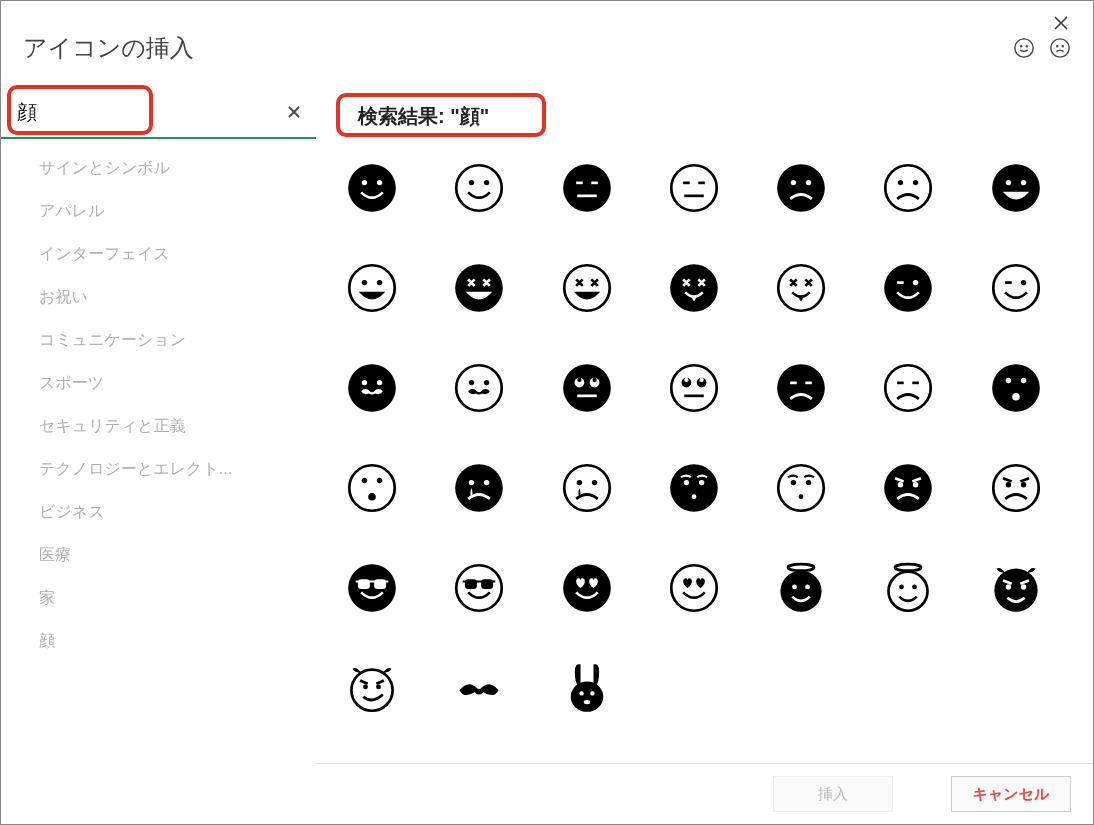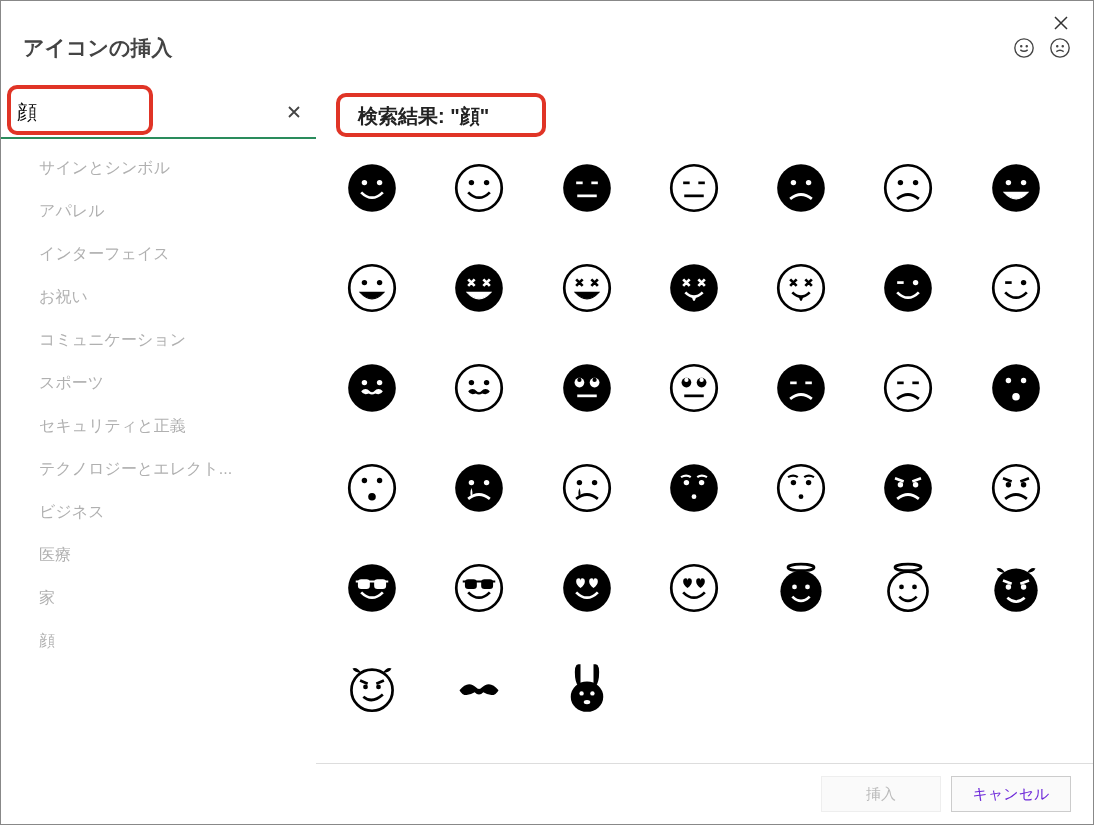--- a/index.html
+++ b/index.html
@@ -12,21 +12,21 @@
   position: relative;
   border: 1px solid #888;
 }
 .window { display: flex; flex-direction: column; height: 100%; }
 
 
 .header {
   display: flex; align-items: center; justify-content: space-between;
   padding: 14px 22px 10px 22px; height: 90px;
 }
-.title { font-size: 21px; color: #444; font-weight: bold; }
+.title { font-size: 24px; color: #444; }
 .header-icons { display: flex; align-items: center; gap: 14px; }
 .header-icons svg { width: 22px; height: 22px; stroke: #444; fill: none; stroke-width: 1.5; }
 
 .close-btn {
   position: absolute; top: 8px; right: 18px; cursor: pointer;
   font-size: 18px; width: 28px; height: 28px; display: flex; align-items: center; justify-content: center;
 }
 
 
 .body { display: flex; flex: 1; min-height: 0; }
@@ -79,24 +79,24 @@
 .icon-grid { display: grid; grid-template-columns: repeat(7, 1fr); gap: 44px 30px; padding: 10px 20px 20px 0; }
 .icon-cell { width: 56px; height: 56px; display: flex; align-items: center; justify-content: center; cursor: pointer; }
 .icon-cell svg { width: 52px; height: 52px; }
 
 
 .footer {
   border-top: 1px solid #ddd; padding: 12px 22px; display: flex; justify-content: flex-end; gap: 10px;
 }
 .footer button {
   min-width: 120px; height: 36px; border: 1px solid #ddd; background: #fafafa;
-  font-size: 15px; cursor: pointer; font-family: inherit;
+  font-size: 15px; cursor: pointer; font-family: inherit; margin-left: 48px;
 }
 .footer button.disabled { color: #bbb; border-color: #eee; }
-.footer button.primary { font-weight: normal; color: #6d28d9; border-color: #ccc; }
+.footer button.primary { font-weight: bold; color: #ef4444; border-color: #ccc; }
 
 </style>
 </head>
 <body>
 
 <div class="window">
   <div class="close-btn">
     <svg width="14" height="14" viewBox="0 0 14 14">
         <path d="M1 1 L13 13 M13 1 L1 13" stroke="#333" stroke-width="1.5"></path>
       </svg>

